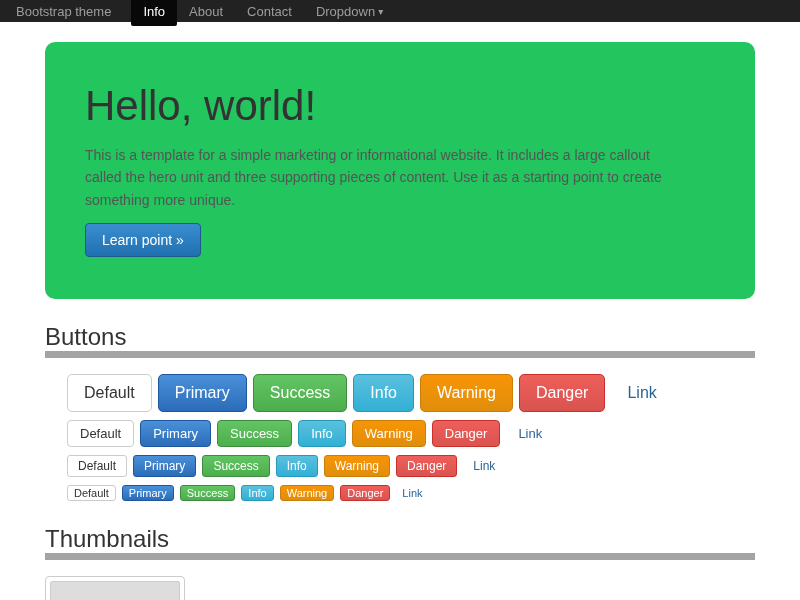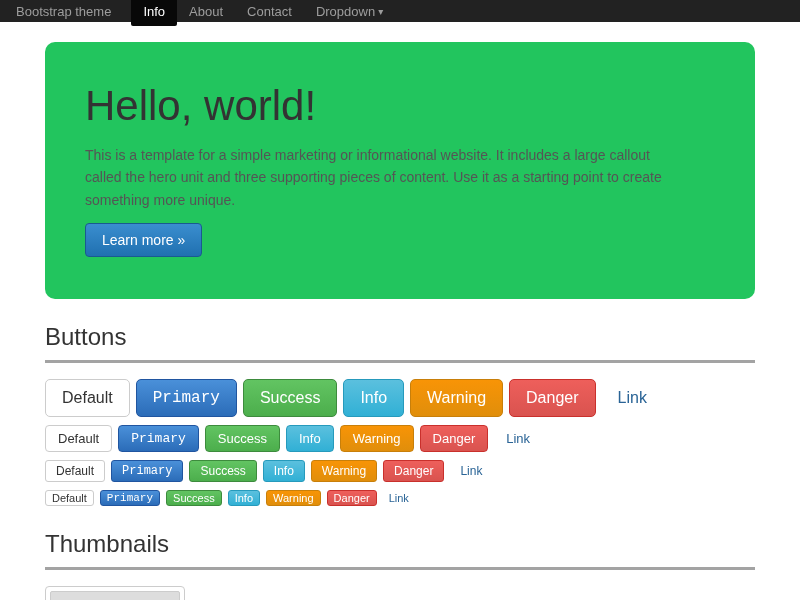--- a/index.html
+++ b/index.html
@@ -82,34 +82,35 @@
       text-decoration: none;
       display: inline-block;
     }
 
     
     .section-title {
       font-size: 24px;
       font-weight: 400;
       margin-bottom: 16px;
       color: #333;
-      border-bottom: 3px solid #a3a3a3;
-      padding-bottom: 9px;
+      border-bottom: 7px solid #a3a3a3;
+      padding-bottom: 0;
     }
 
     
     .buttons-section {
       margin-bottom: 24px;
     }
     .btn-row {
       display: flex;
       align-items: center;
       gap: 6px;
       margin-bottom: 8px;
       flex-wrap: wrap;
+      margin-left: 22px;
     }
     .btn {
       cursor: pointer;
       border-radius: 4px;
       font-weight: normal;
       text-align: center;
       border: 1px solid transparent;
       display: inline-block;
     }
     
@@ -139,21 +140,20 @@
 
     .btn-default {
       background: #fff;
       color: #333;
       border-color: #ccc;
     }
     .btn-primary {
       background: linear-gradient(to bottom, #4a90d9, #2b6cb8);
       color: #fff;
       border-color: #2055a0;
-      font-family: Liberation Mono, monospace;
     }
     .btn-success {
       background: linear-gradient(to bottom, #62c462, #4cae4c);
       color: #fff;
       border-color: #3d8b3d;
     }
     .btn-info {
       background: linear-gradient(to bottom, #5bc0de, #31b0d5);
       color: #fff;
       border-color: #269abc;
@@ -222,21 +222,21 @@
       <a>Dropdown <span class="dropdown-arrow">▾</span></a>
     </li>
   </ul>
 </nav>
 
 <div class="container">
 
   <div class="hero-unit">
     <h1>Hello, world!</h1>
     <p>This is a template for a simple marketing or informational website. It includes a large callout called the hero unit and three supporting pieces of content. Use it as a starting point to create something more unique.</p>
-    <a class="btn-learn-more">Learn more »</a>
+    <a class="btn-learn-more">Learn point »</a>
   </div>
 
   <div class="buttons-section">
     <h2 class="section-title">Buttons</h2>
 
     <div class="btn-row">
       <button class="btn btn-default btn-lg">Default</button>
       <button class="btn btn-primary btn-lg">Primary</button>
       <button class="btn btn-success btn-lg">Success</button>
       <button class="btn btn-info btn-lg">Info</button>

